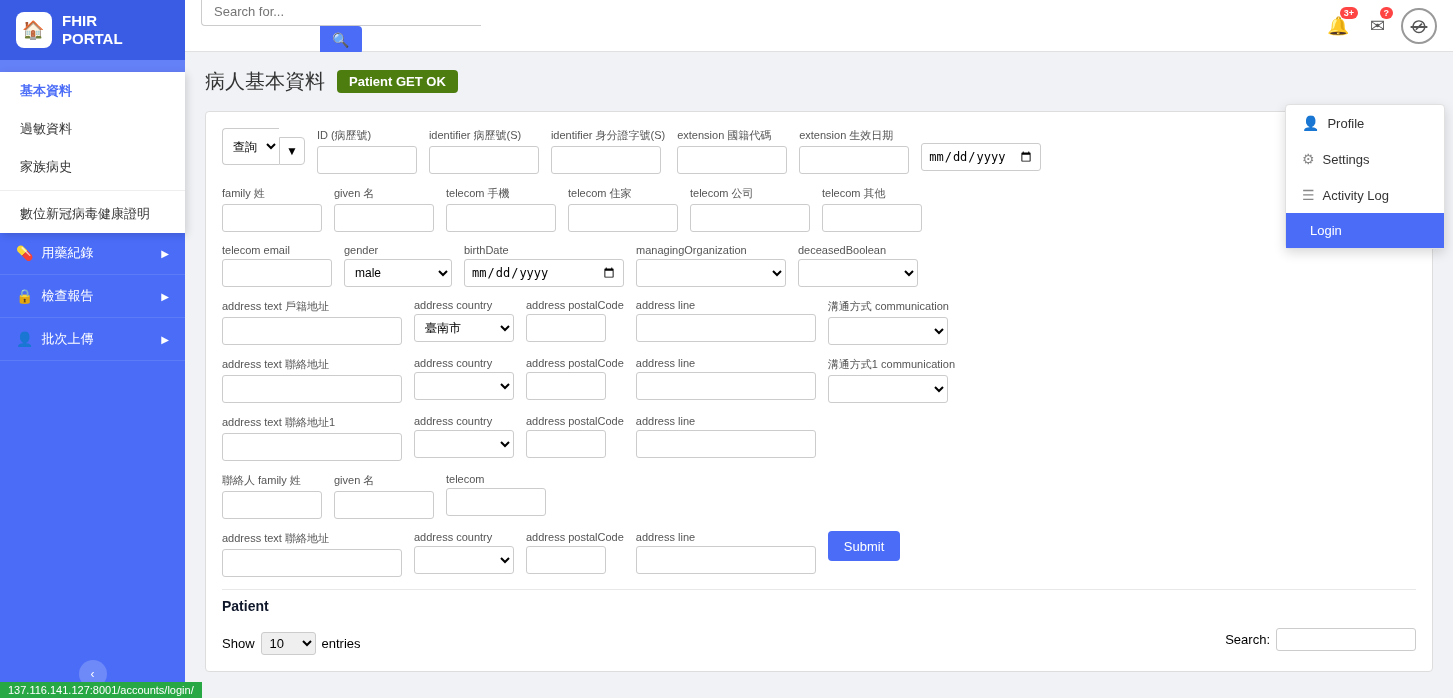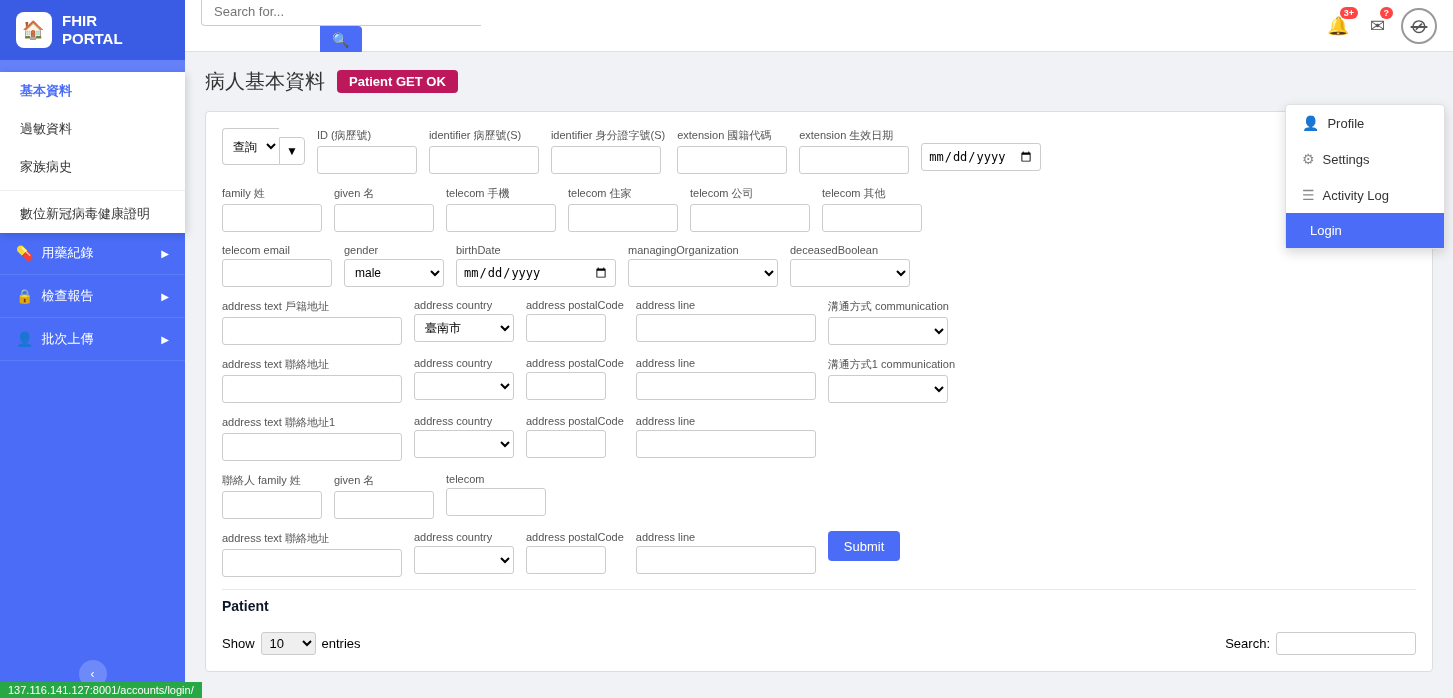--- a/index.html
+++ b/index.html
@@ -195,21 +195,21 @@
       align-items: center;
       gap: 12px;
       margin-bottom: 16px;
     }
     .page-title {
       font-size: 20px;
       color: #333;
       font-weight: normal;
     }
     .status-badge {
-      background: #be185d;
+      background: #4d7c0f;
       color: white;
       padding: 4px 12px;
       border-radius: 4px;
       font-size: 13px;
       font-weight: bold;
     }
 
     
     .form-area {
       background: white;
@@ -518,21 +518,21 @@
         </div>
       </div>
 
       <div class="form-row">
         <div class="form-group">
           <label>telecom email</label>
           <input type="text" style="width: 110px;">
         </div>
         <div class="form-group">
           <label>gender</label>
-          <select style="width:100px; height:28px; font-size:12px; border:1px solid #ccc; border-radius:3px;">
+          <select style="width:108px; height:28px; font-size:12px; border:1px solid #ccc; border-radius:3px;">
             <option>male</option>
             <option>female</option>
             <option>other</option>
           </select>
         </div>
         <div class="form-group">
           <label>birthDate</label>
           <input type="date" style="width: 160px;">
         </div>
         <div class="form-group">
@@ -646,21 +646,21 @@
         </div>
         <div style="display:flex; align-items:flex-start;">
           <button class="submit-btn">Submit</button>
         </div>
       </div>
 
       <div class="divider"></div>
 
       <div class="section-title">Patient</div>
 
-      <div style="display:flex; align-items:flex-end;">
+      <div style="display:flex; align-items:center;">
         <div class="show-entries">
           <span>Show</span>
           <select>
             <option>10</option>
             <option>25</option>
             <option>50</option>
           </select>
           <span>entries</span>
         </div>
         <div class="table-search">

